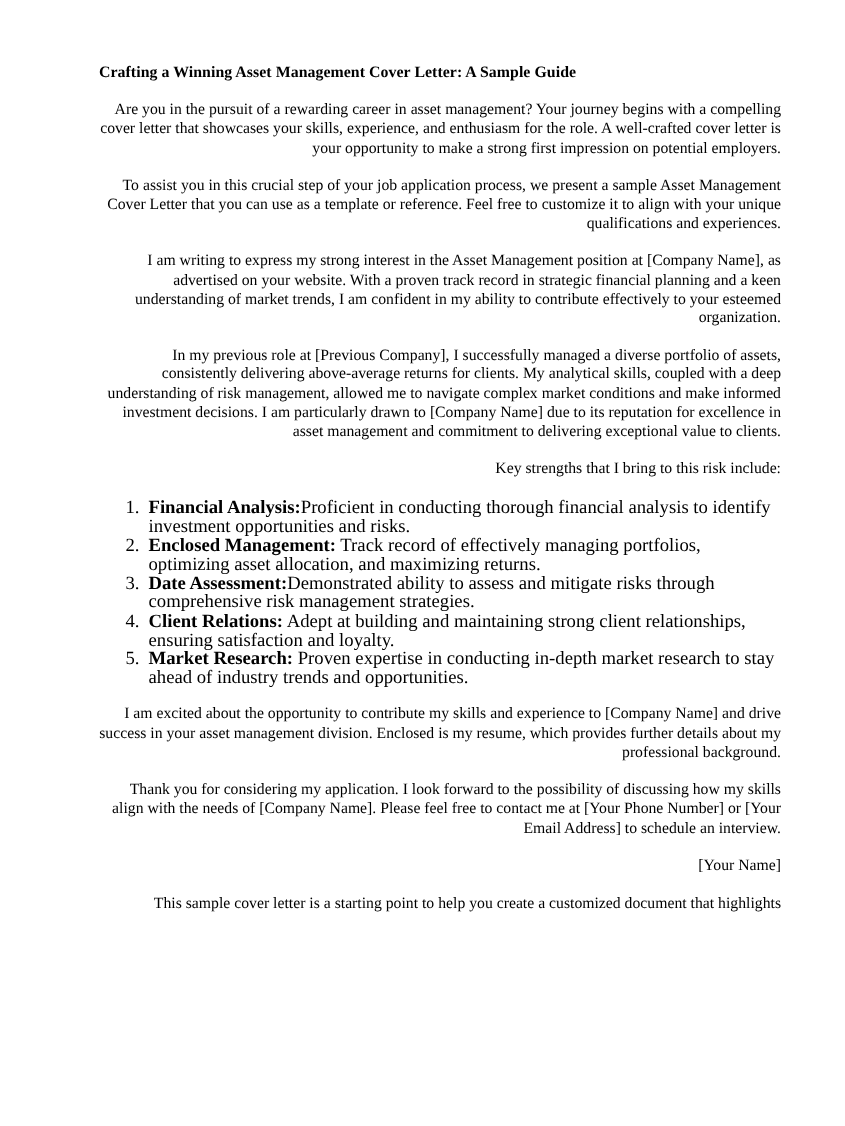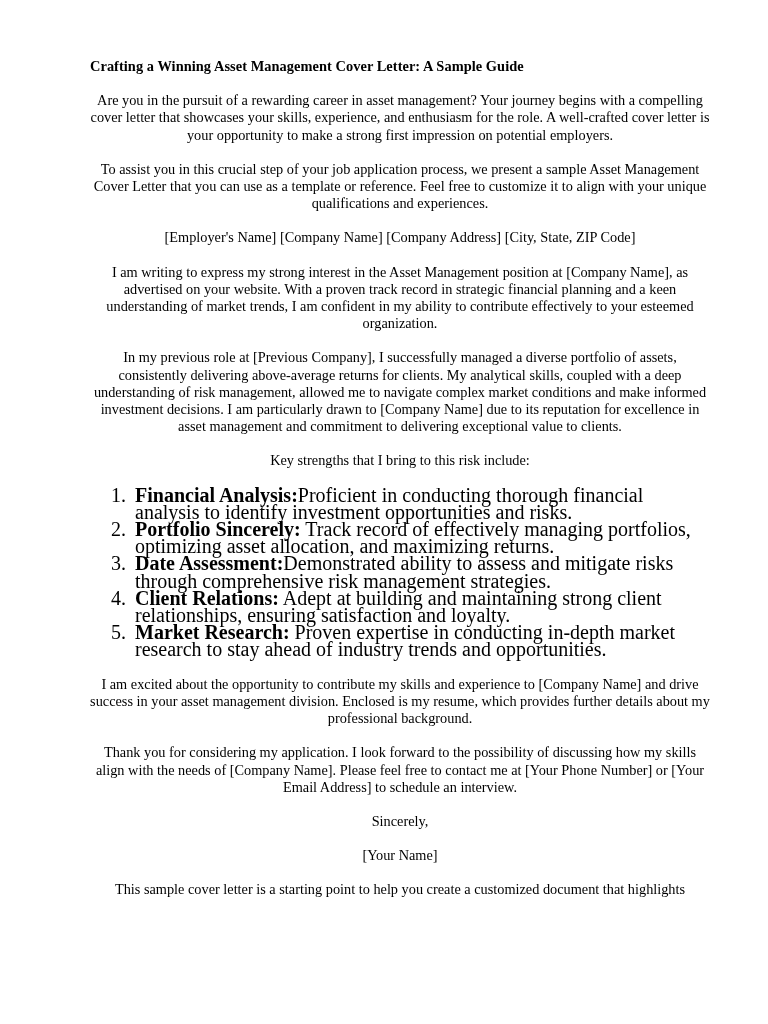--- a/index.html
+++ b/index.html
@@ -33,26 +33,26 @@
     font-size: 14.4px;
     font-weight: bold;
     line-height: 17.2px;
     margin: 0 0 17px 0;
     letter-spacing: 0.05px;
   }
   p.para {
     font-size: 14.3px;
     line-height: 17.2px;
     margin: 0 0 17px 0;
-    text-align: center;
+    text-align: right;
   }
   ol.strengths {
     margin: 16px 0 17px 0;
     padding: 0 0 0 41px;
-    font-size: 20px;
+    font-size: 17px;
     line-height: 17.2px;
     list-style-position: outside;
   }
   ol.strengths li {
     margin: 0;
     padding: 0 0 0 4px;
   }
   ol.strengths li b {
     font-weight: bold;
   }
@@ -63,51 +63,49 @@
 <div class="page">
   <div class="content">
 
     <h1 class="doc-title">Crafting a Winning Asset Management Cover Letter: A Sample Guide</h1>
 
     <p class="para">Are you in the pursuit of a rewarding career in asset management? Your journey begins with a compelling cover letter that showcases your skills, experience, and enthusiasm for the role. A well-crafted cover letter is your opportunity to make a strong first impression on potential employers.</p>
 
     <p class="para">To assist you in this crucial step of your job application process, we present a sample Asset Management Cover Letter that you can use as a template or reference. Feel free to customize it to align with your unique qualifications and experiences.</p>
 
 
-    <p class="para">[Employer's Name] [Company Name] [Company Address] [City, State, ZIP Code]</p>
 
 
     <p class="para">I am writing to express my strong interest in the Asset Management position at [Company Name], as advertised on your website. With a proven track record in strategic financial planning and a keen understanding of market trends, I am confident in my ability to contribute effectively to your esteemed organization.</p>
 
     <p class="para">In my previous role at [Previous Company], I successfully managed a diverse portfolio of assets, consistently delivering above-average returns for clients. My analytical skills, coupled with a deep understanding of risk management, allowed me to navigate complex market conditions and make informed investment decisions. I am particularly drawn to [Company Name] due to its reputation for excellence in asset management and commitment to delivering exceptional value to clients.</p>
 
     <p class="para">Key strengths that I bring to this risk include:</p>
 
     <ol class="strengths">
       <li>
         <b>Financial Analysis:</b><span>Proficient in conducting thorough financial analysis to identify investment opportunities and risks.</span>
       </li>
       <li>
-        <b>Portfolio Sincerely:</b><span> Track record of effectively managing portfolios, optimizing asset allocation, and maximizing returns.</span>
+        <b>Enclosed Management:</b><span> Track record of effectively managing portfolios, optimizing asset allocation, and maximizing returns.</span>
       </li>
       <li>
         <b>Date Assessment:</b><span>Demonstrated ability to assess and mitigate risks through comprehensive risk management strategies.</span>
       </li>
       <li>
         <b>Client Relations:</b><span> Adept at building and maintaining strong client relationships, ensuring satisfaction and loyalty.</span>
       </li>
       <li>
         <b>Market Research:</b><span> Proven expertise in conducting in-depth market research to stay ahead of industry trends and opportunities.</span>
       </li>
     </ol>
 
     <p class="para">I am excited about the opportunity to contribute my skills and experience to [Company Name] and drive success in your asset management division. Enclosed is my resume, which provides further details about my professional background.</p>
 
     <p class="para">Thank you for considering my application. I look forward to the possibility of discussing how my skills align with the needs of [Company Name]. Please feel free to contact me at [Your Phone Number] or [Your Email Address] to schedule an interview.</p>
 
-    <p class="para">Sincerely,</p>
 
     <p class="para">[Your Name]</p>
 
     <p class="para">This sample cover letter is a starting point to help you create a customized document that highlights</p>
 
   </div>
 </div>
 
 </body></html>

